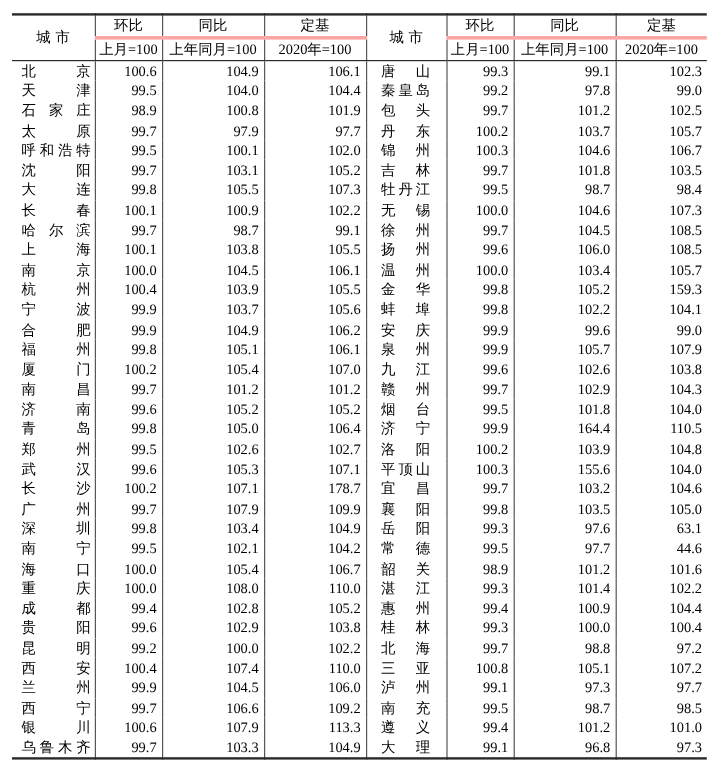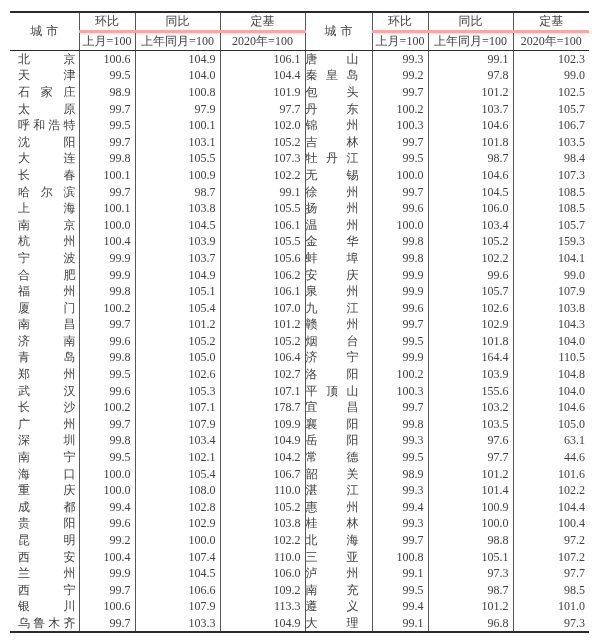--- a/index.html
+++ b/index.html
@@ -16,21 +16,21 @@
     top: 11px;
     width: 579px;
   }
   table.idx {
     width: 579px;
     table-layout: fixed;
     border-collapse: collapse;
     border-top: 2px solid #2b2b2b;
     border-bottom: 2px solid #2b2b2b;
     font-family: "Liberation Serif", "DejaVu Serif", serif;
-    color: #404040;
+    color: #000000;
   }
   th, td {
     padding: 0;
     font-weight: normal;
     overflow: hidden;
     white-space: nowrap;
   }
   thead tr { height: 18px; }
   tbody tr { height: 16.6px; }
   thead th { font-size: 12px; line-height: 17px; text-align: center; }
@@ -43,21 +43,21 @@
   th.metric { border-bottom: 3px solid #fca5a5; }
   thead tr.subrow th { border-bottom: 1.5px solid #2b2b2b; text-align: center; }
   th.cityh { border-bottom: 1.5px solid #2b2b2b; letter-spacing: 4px; text-indent: 4px; }
 
   td.city {
     text-align: justify;
     -moz-text-align-last: justify;
     text-align-last: justify;
     padding: 0 3px 0 8px;
   }
-  td.city.r { padding: 0 13px 0 0; }
+  td.city.r { padding: 0 13px 0 12px; }
   td.num { text-align: right; padding-right: 4px; }
 </style>
 </head>
 <body>
 
 <div class="wrap">
   <table class="idx">
     <colgroup>
       <col style="width:69px">
         <col style="width:56px">

